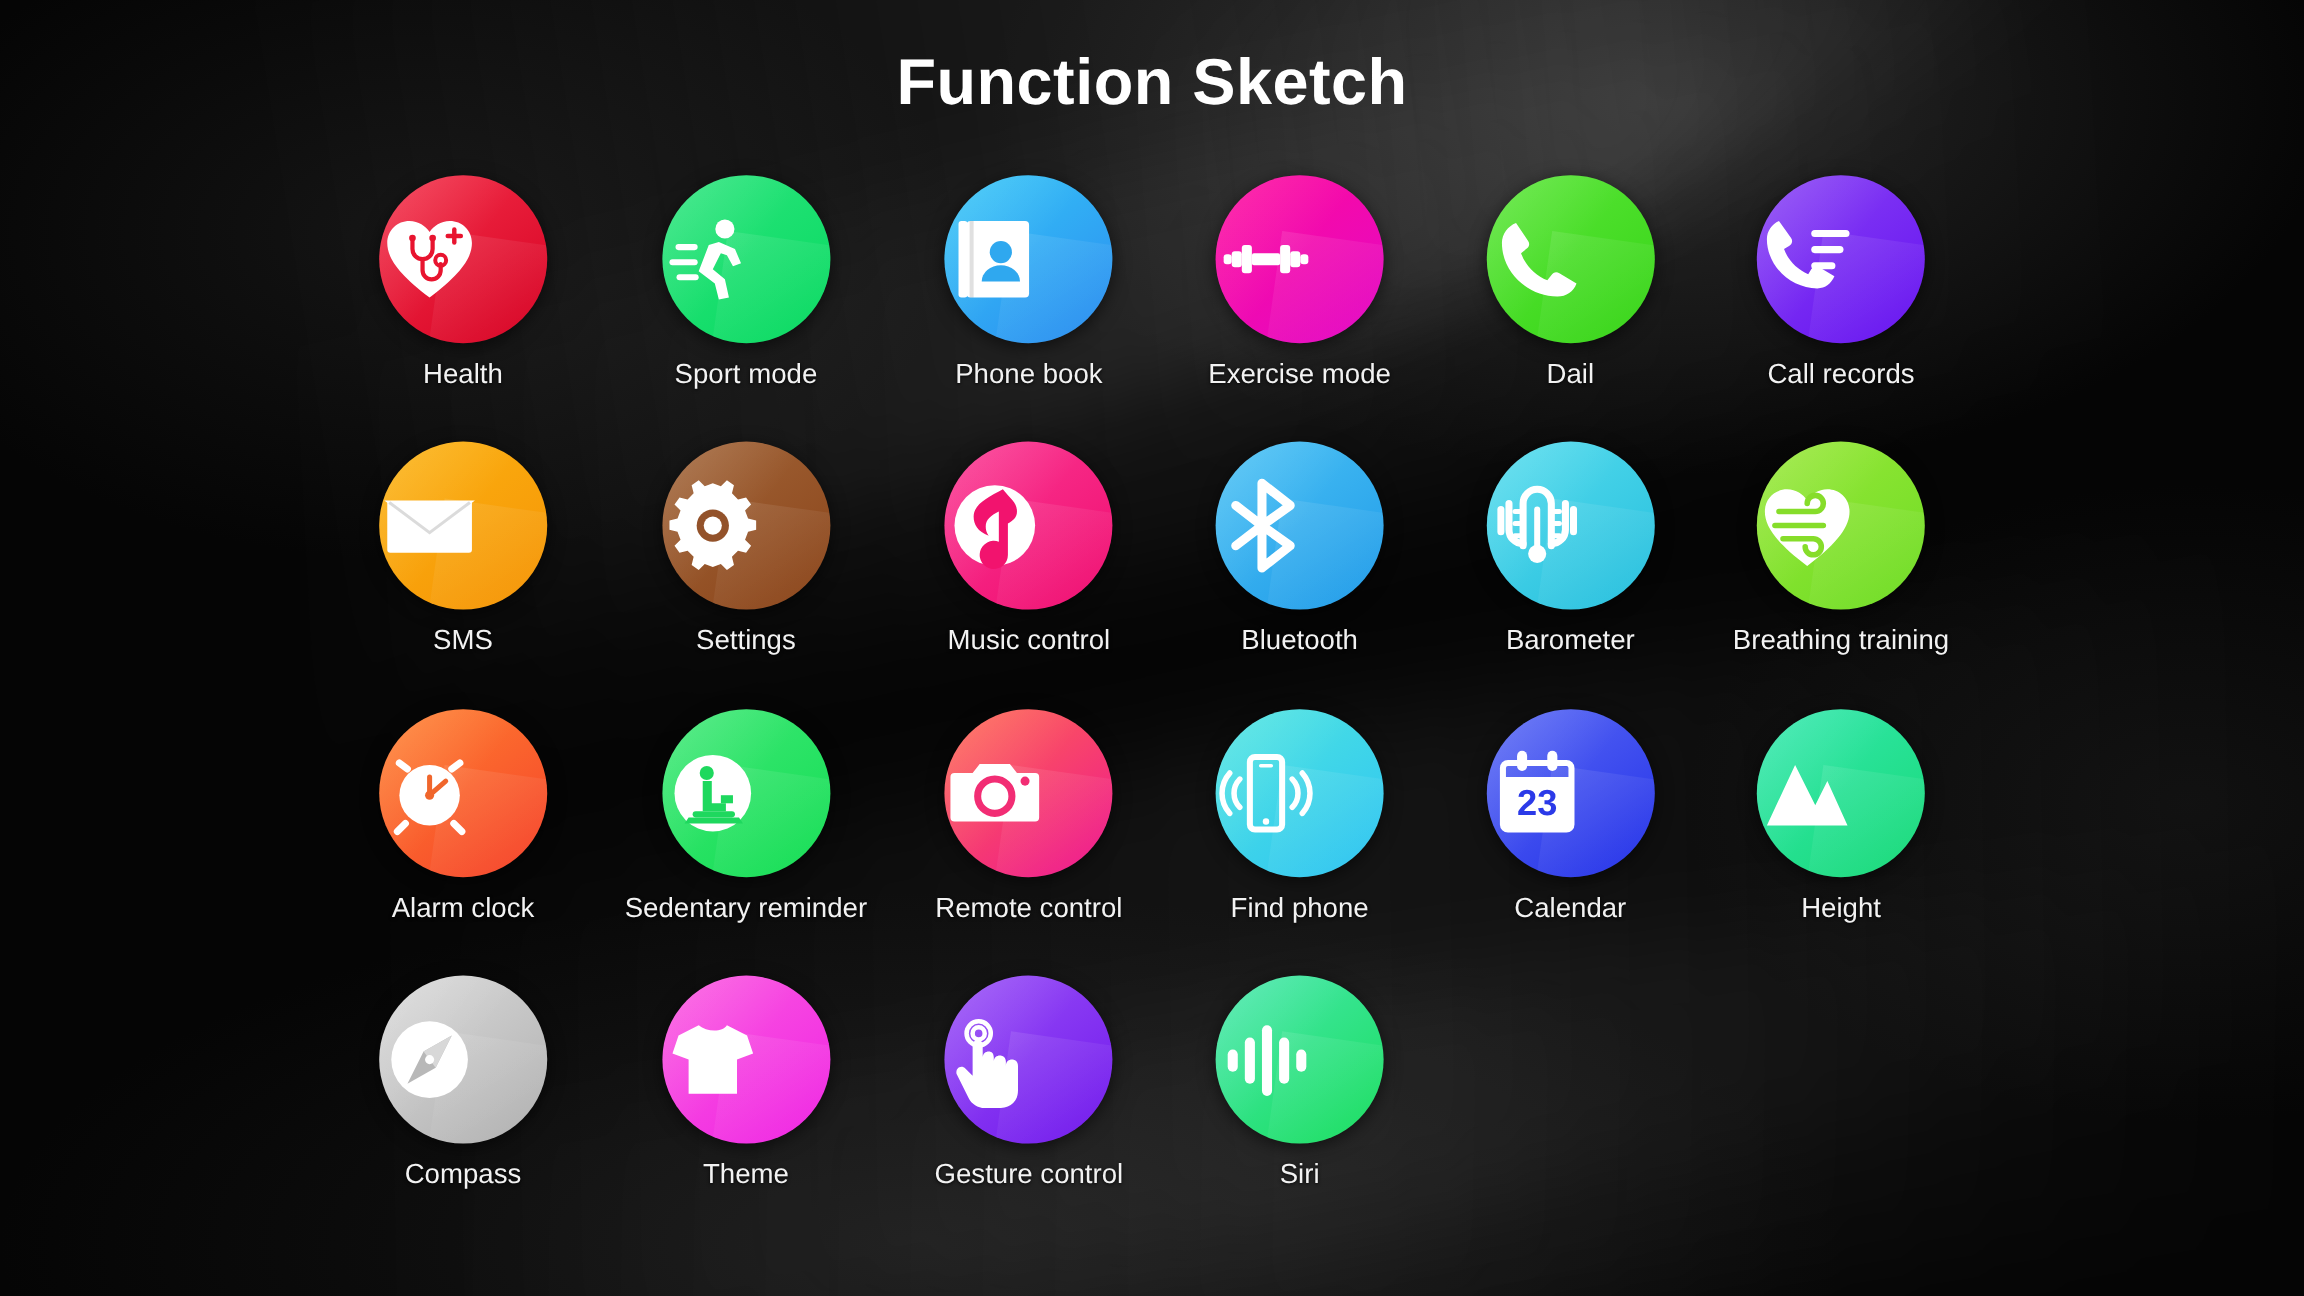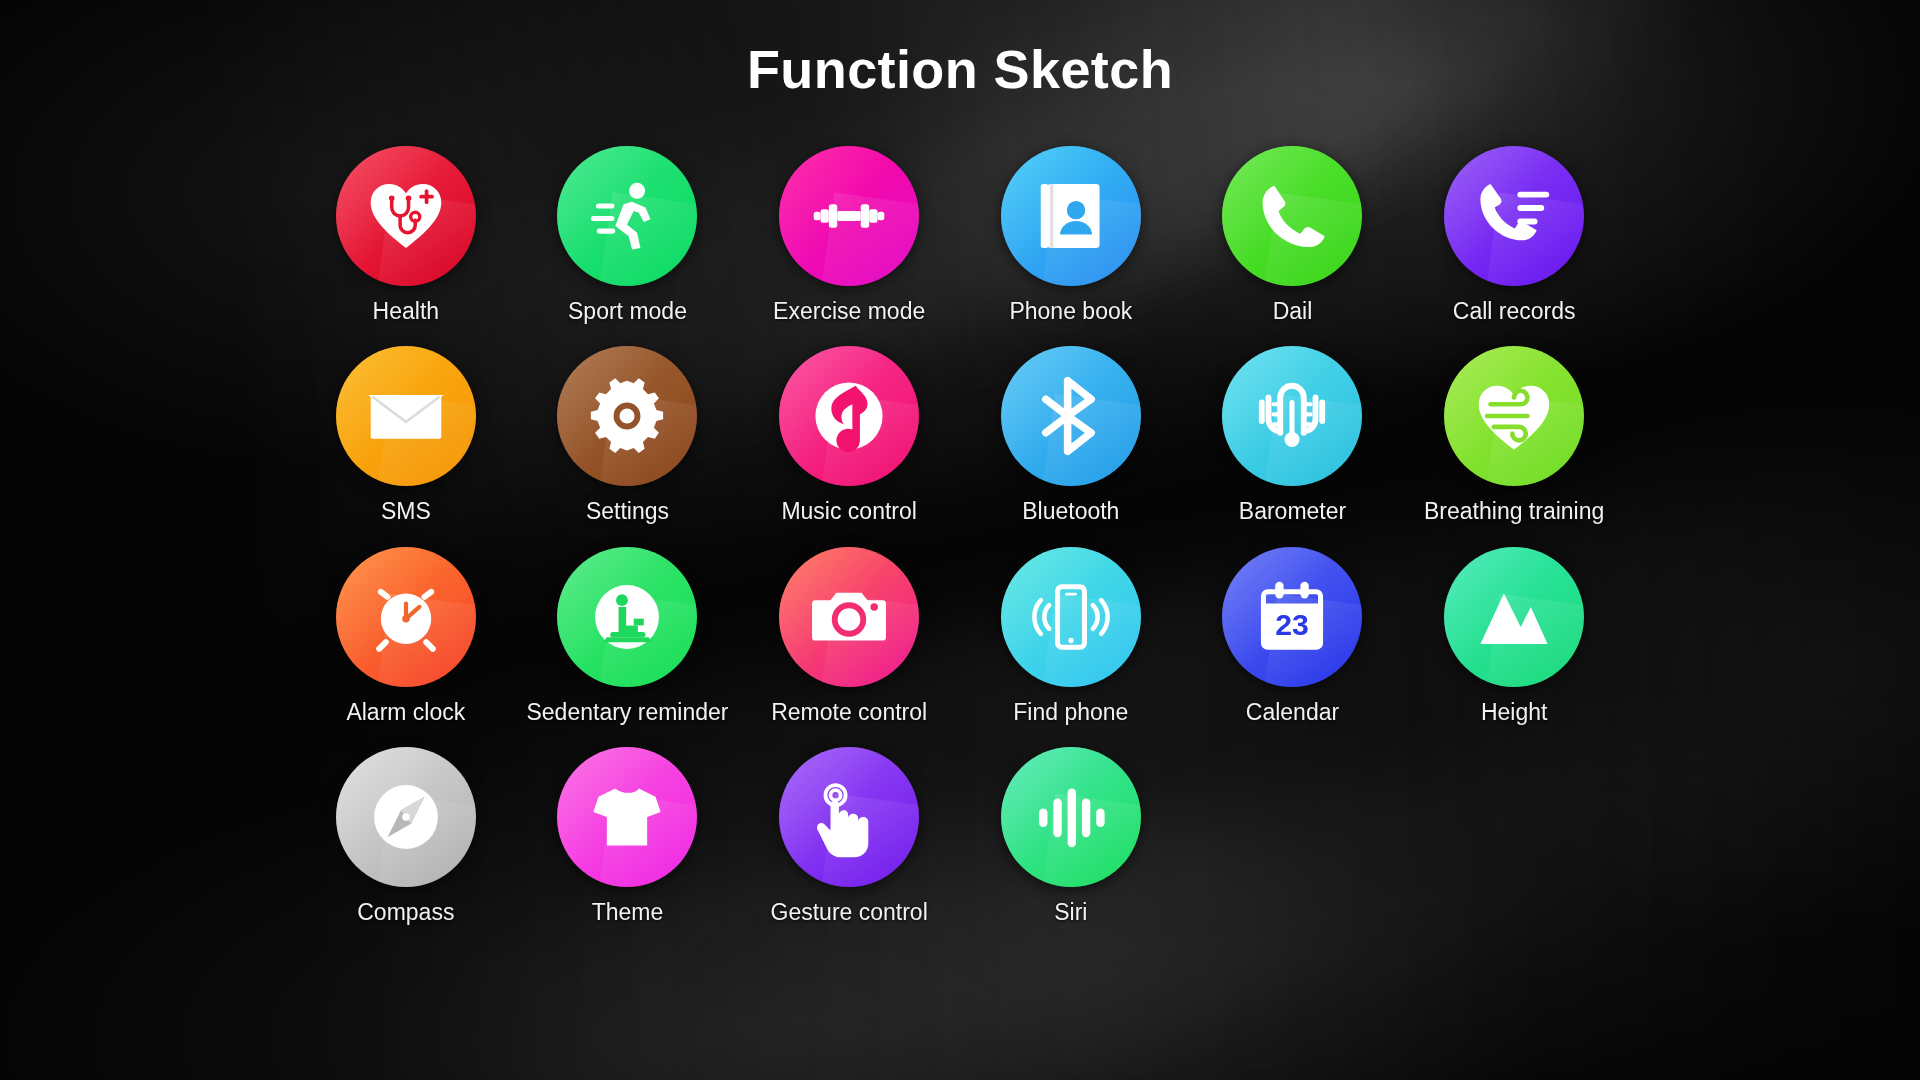--- a/index.html
+++ b/index.html
@@ -60,30 +60,31 @@
   #grid {
     position:relative;
     z-index:5;
     margin:16px auto;
     margin-top:46px;
     width:1330px;
     display:grid;
     grid-template-columns:repeat(6, 1fr);
     row-gap:22px;
     column-gap:0px;
+    gap:44px;
   }
   .cell {
     display:flex; flex-direction:column; align-items:center;
     justify-content:flex-start;
   }
   .ico {
     position:relative;
     width:140px; height:140px;
     border-radius:50%;
-    display:flex; align-items:center; justify-content:center;
+    display:flex; align-items:center; 
     overflow:hidden;
     box-shadow:0 3px 14px rgba(0,0,0,0.55);
   }
   
   .ico::before {
     content:""; position:absolute; left:0; top:0; width:100%; height:100%;
     background:linear-gradient(128deg, rgba(255,255,255,0.16) 0%, rgba(255,255,255,0.055) 34%, rgba(255,255,255,0) 50%);
     pointer-events:none;
   }
   .ico::after {
@@ -142,44 +143,44 @@
       <g stroke="white" stroke-width="6" stroke-linecap="round">
         <path d="M16 38 h16"></path>
               <path d="M10 53 h22"></path>
               <path d="M17 68 h16"></path>
       </g>
           </svg>
         </div>
         <div class="lbl">Sport mode</div>
       </div>
       <div class="cell">
+        <div class="ico" style="background: linear-gradient(143deg, rgb(54, 200, 247) 0%, rgb(43, 139, 240) 100%);">
+          <svg width="84" height="84" viewBox="0 0 100 100">
+            <rect x="22" y="12" width="62" height="76" rx="4" fill="white"></rect>
+      <rect x="14" y="12" width="9" height="76" rx="3" fill="white"></rect>
+      <rect x="25" y="12" width="4" height="76" fill="rgba(0,0,0,0.12)"></rect>
+      <circle cx="56" cy="43" r="11" fill="#2fa8ef"></circle>
+      <path d="M37 72 a19 16 0 0 1 38 0 Z" fill="#2fa8ef"></path>
+          </svg>
+        </div>
+        <div class="lbl">Phone book</div>
+      </div>
+      <div class="cell">
         <div class="ico" style="background: linear-gradient(143deg, rgb(255, 10, 154) 0%, rgb(226, 9, 198) 100%);">
           <svg width="84" height="84" viewBox="0 0 100 100">
             <rect x="36" y="44" width="28" height="12" rx="2" fill="white"></rect>
       <rect x="26" y="36" width="10" height="28" rx="3" fill="white"></rect>
       <rect x="64" y="36" width="10" height="28" rx="3" fill="white"></rect>
       <rect x="16" y="42" width="10" height="16" rx="3" fill="white"></rect>
       <rect x="74" y="42" width="10" height="16" rx="3" fill="white"></rect>
       <rect x="8" y="45" width="8" height="10" rx="3" fill="white"></rect>
       <rect x="84" y="45" width="8" height="10" rx="3" fill="white"></rect>
           </svg>
         </div>
         <div class="lbl">Exercise mode</div>
-      </div>
-      <div class="cell">
-        <div class="ico" style="background: linear-gradient(143deg, rgb(54, 200, 247) 0%, rgb(43, 139, 240) 100%);">
-          <svg width="84" height="84" viewBox="0 0 100 100">
-            <rect x="22" y="12" width="62" height="76" rx="4" fill="white"></rect>
-      <rect x="14" y="12" width="9" height="76" rx="3" fill="white"></rect>
-      <rect x="25" y="12" width="4" height="76" fill="rgba(0,0,0,0.12)"></rect>
-      <circle cx="56" cy="43" r="11" fill="#2fa8ef"></circle>
-      <path d="M37 72 a19 16 0 0 1 38 0 Z" fill="#2fa8ef"></path>
-          </svg>
-        </div>
-        <div class="lbl">Phone book</div>
       </div>
       <div class="cell">
         <div class="ico" style="background: linear-gradient(143deg, rgb(92, 230, 58) 0%, rgb(53, 212, 21) 100%);">
           <svg width="84" height="84" viewBox="0 0 100 100">
             <path d="M29 14 c-8 3 -14 11 -14 20 0 29 26 53 55 53 9 0 16 -5 19 -13 l-17 -10 c-3 -2 -6 -1 -8 2 l-4 5 c-12 -5 -22 -15 -26 -27 l5 -4 c3 -2 4 -5 2 -8 Z" fill="white"></path>
           </svg>
         </div>
         <div class="lbl">Dail</div>
       </div>
       <div class="cell">

